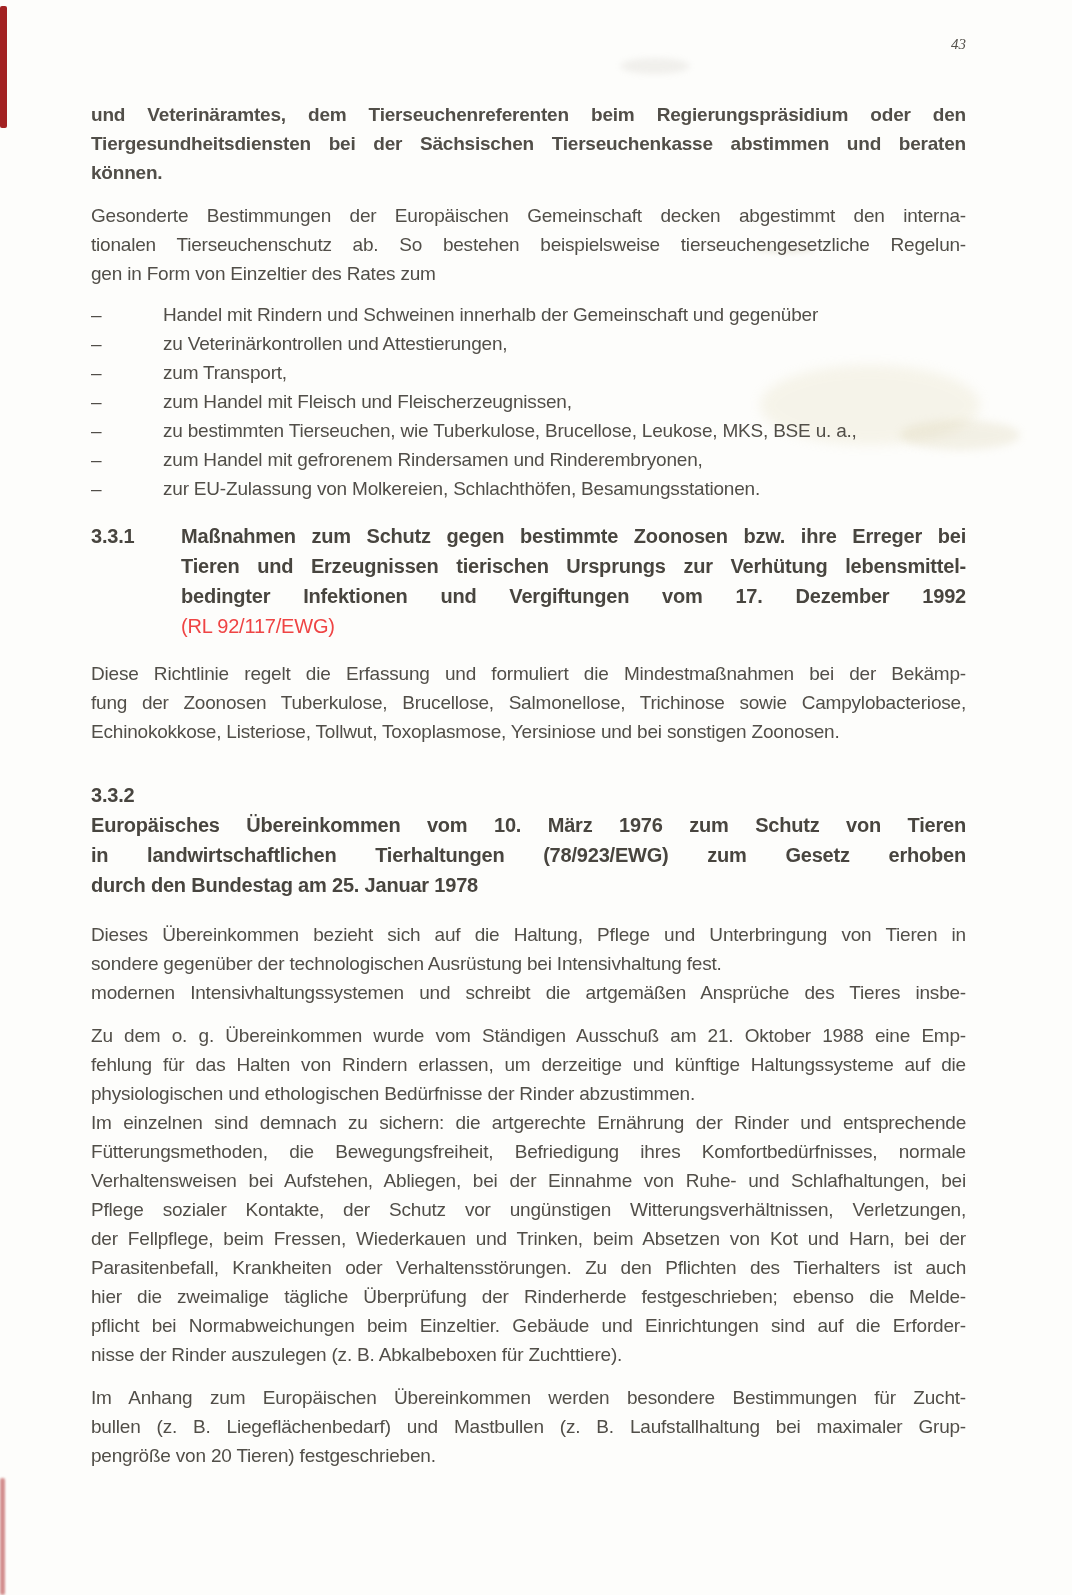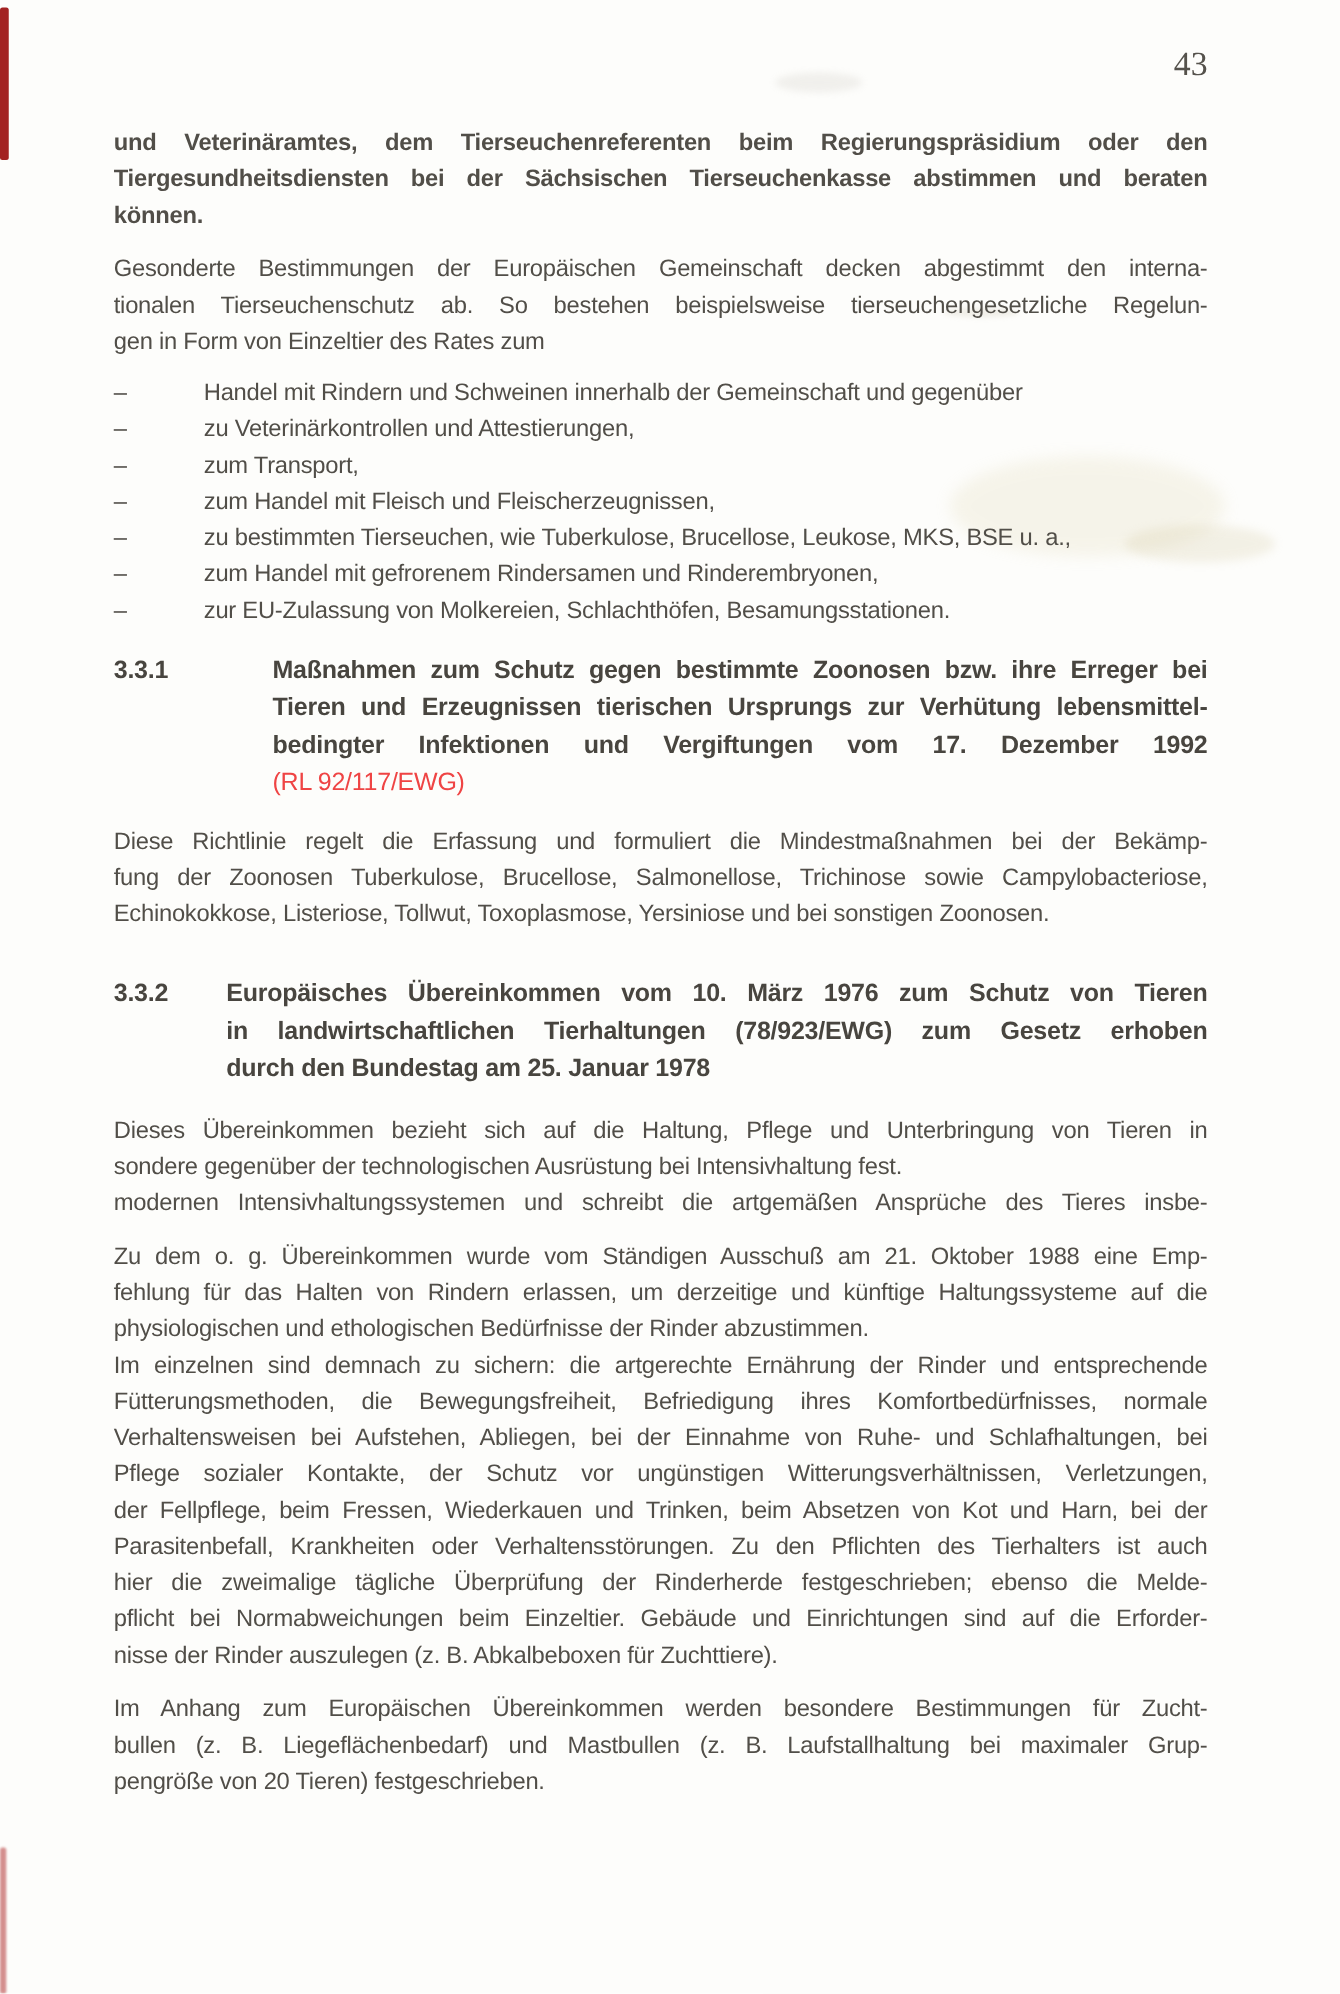--- a/index.html
+++ b/index.html
@@ -15,22 +15,23 @@
   .content {
     position: absolute;
     left: 91px;
     top: 36px;
     width: 875px;
   }
   .pagenum {
     height: 24px;
     text-align: right;
     font-family: "Liberation Serif", serif;
-    font-size: 27px;
+    font-size: 15px;
     color: #55524c;
+    font-style: italic;
   }
   .para {
     font-size: 19px;
     line-height: 29px;
     letter-spacing: -0.2px;
   }
   .ln { text-align: justify; text-align-last: justify; }
   .ln.L { text-align: left; text-align-last: left; }
 
   .p1 { margin-top: 40px; font-weight: bold; }
@@ -38,22 +39,22 @@
 
   .list { margin-top: 12px; font-size: 19px; line-height: 29px; letter-spacing: -0.2px; }
   .list .row { display: flex; }
   .list .marker { width: 72px; flex: none; }
   .list .itext { flex: 1; }
 
   .sect { display: flex; font-weight: bold; font-size: 20px; line-height: 30px; letter-spacing: -0.2px; color: #48453f; }
   .sect .snum { width: 90px; flex: none; }
   .sect .stitle { flex: 1; }
   .sect .subtitle { font-weight: normal; color: #ef4444; }
-  .s331 { margin-top: 18px; gap: 37px; }
-  .s332 { margin-top: 34px; }
+  .s331 { margin-top: 18px; }
+  .s332 { margin-top: 34px; flex-direction: column; }
 
   .d1 { margin-top: 18px; }
   .e1 { margin-top: 20px; }
   .e2 { margin-top: 14px; }
   .e3 { }
   .e4 { margin-top: 14px; }
 
   
   .edge-mark { position: absolute; border-radius: 2px; }
   .edge-top    { left: 0; top: 6px;    width: 7px; height: 122px; background: #a32222; filter: blur(0.6px); }

